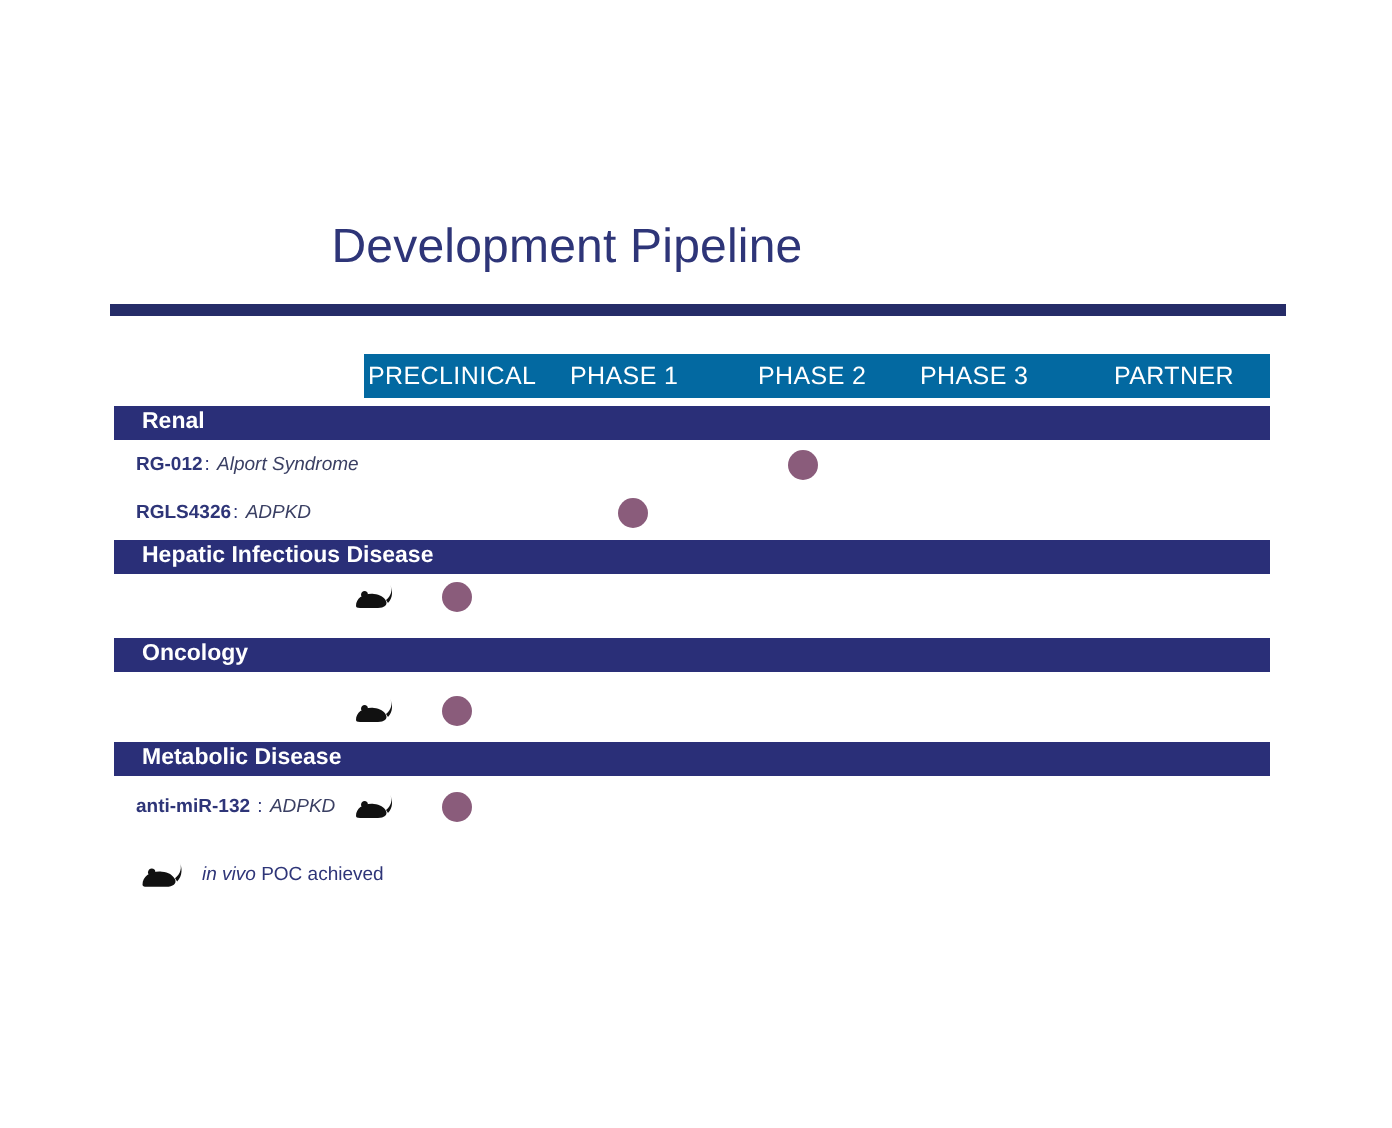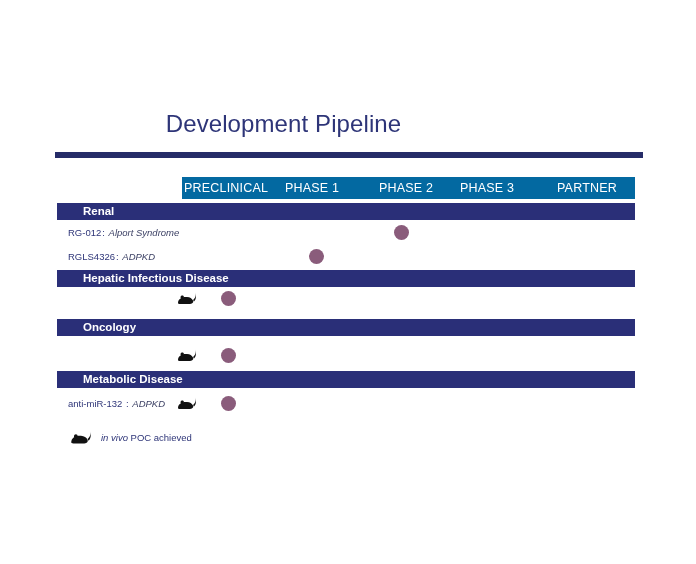--- a/index.html
+++ b/index.html
@@ -75,21 +75,21 @@
   
   .section-band {
     position: absolute;
     left: 57px;
     width: 578px;
     height: 17px;
     background: #2A2F78;
   }
   .section-band .section-label {
     position: absolute;
-    left: 26px;
+    left: 14px;
     top: 0;
     height: 17px;
     line-height: 17px;
     color: #ffffff;
     font-size: 11.5px;
     font-weight: bold;
     white-space: nowrap;
   }
 
   
@@ -103,21 +103,21 @@
     position: absolute;
     left: 11px;
     top: 0;
     height: 22px;
     line-height: 22px;
     white-space: nowrap;
     font-size: 9.5px;
     color: #2E3578;
   }
   .prog-name .code {
-    font-weight: normal;
+    font-weight: bold;
     color: #2E3578;
   }
   .prog-name .sep {
     font-weight: normal;
     color: #2E3578;
     padding: 0 1px;
   }
   .prog-name .indication {
     font-style: italic;
     font-weight: normal;

